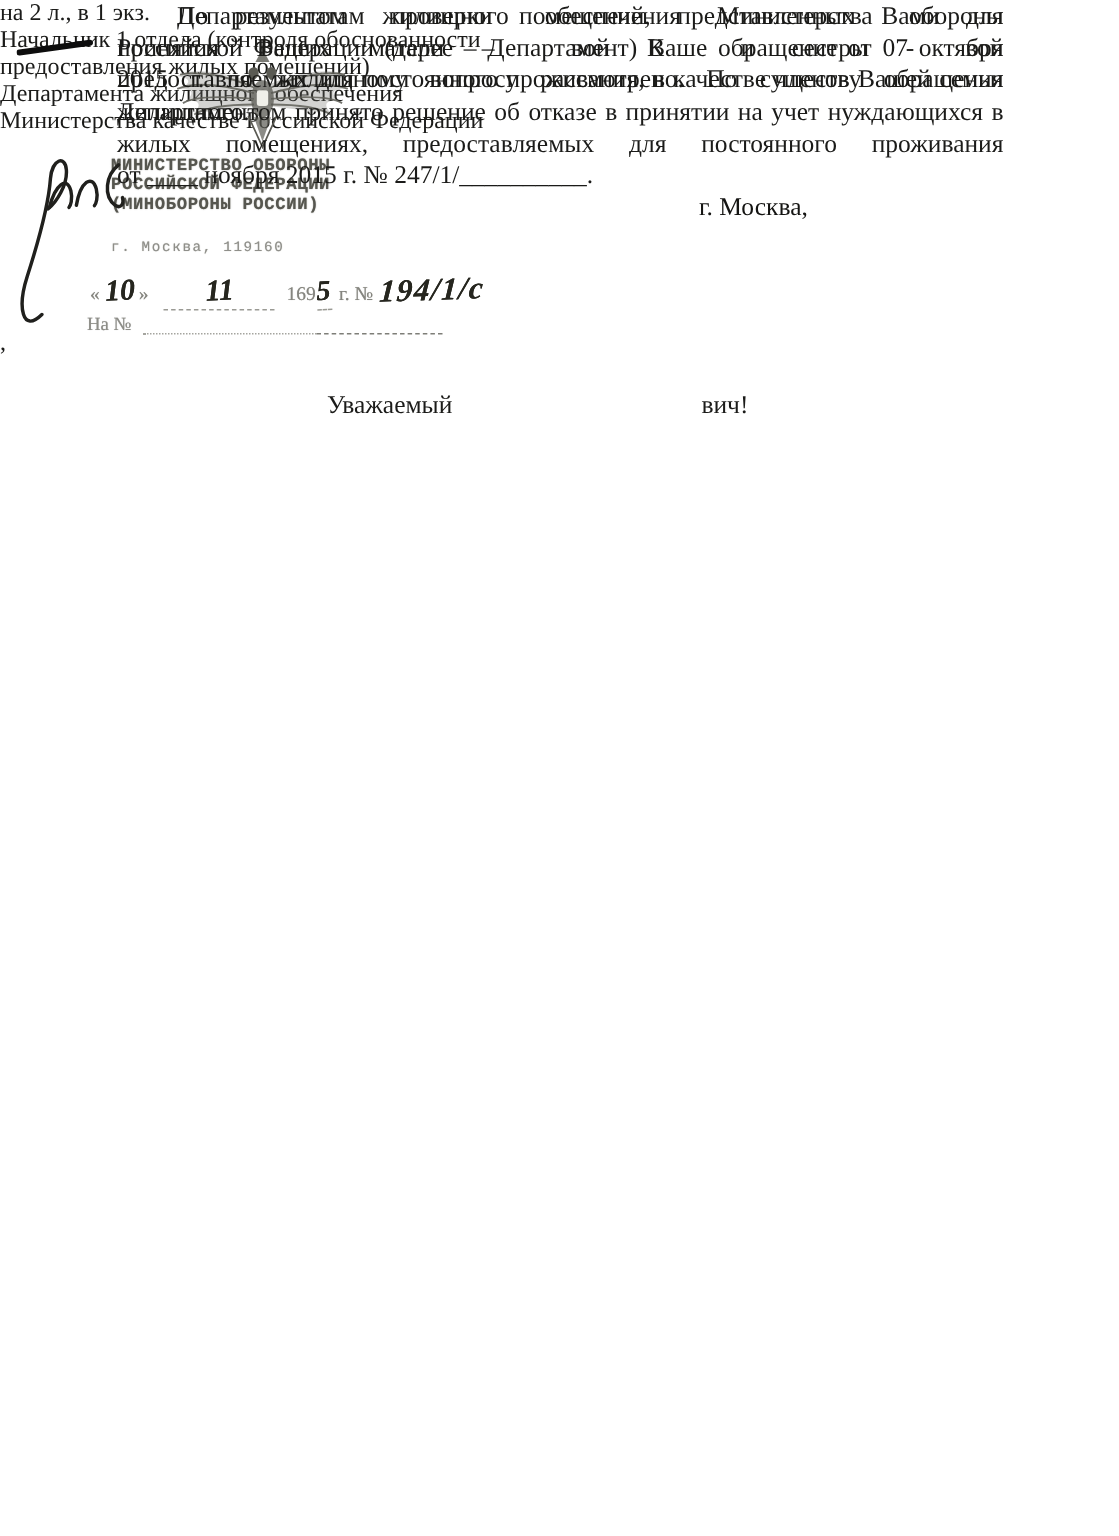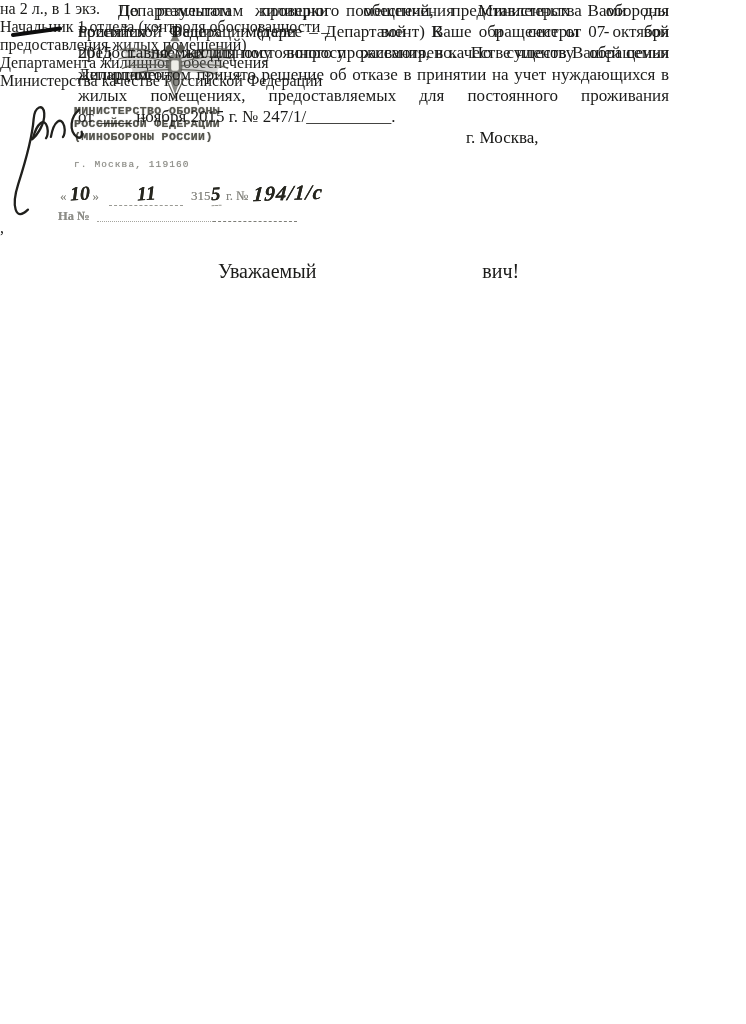--- a/index.html
+++ b/index.html
@@ -22,28 +22,28 @@
   .date-line{position:absolute;left:60px;top:181px;display:flex;align-items:baseline;
     font-size:13px;color:#85857f;text-shadow:0 0 .5px #a5a59f;white-space:nowrap;}
   .hw{font-style:italic;font-weight:bold;color:#26261f;font-size:20px;
     text-shadow:0 0 .4px #26261f;display:inline-block;transform:rotate(-3deg);}
   .hw-num{font-size:21px;letter-spacing:1px;transform:rotate(-2deg) skewX(-6deg);}
   .day-slot{margin:0 3px;}
   .month-slot{display:inline-block;width:74px;text-align:center;
     border-bottom:1.2px dashed #9a9a94;margin:0 8px 0 10px;}
   .year5{border-bottom:1.2px dashed #9a9a94;font-size:19px;}
   .num-sep{margin:0 4px 0 6px;}
-  .ref-line{position:absolute;left:58px;top:209px;display:flex;align-items:flex-start;
-    font-size:12.5px;color:#8d8d87;text-shadow:0 0 .5px #aaa;font-weight:bold;}
+  .ref-line{position:absolute;left:58px;top:209px;display:flex;align-items:center;
+    font-size:12.5px;color:#8d8d87;text-shadow:0 0 .5px #aaa;}
   .ref-dash-a{display:inline-block;width:116px;height:12px;margin-left:7px;
     border-bottom:1.2px dotted #a5a59f;}
   .ref-dash-b{display:inline-block;width:84px;height:12px;
     border-bottom:1.4px dashed #7e7e78;}
   
-  .salutation{position:absolute;left:78px;top:260px;width:591px;font-size:20px;
+  .salutation{position:absolute;left:78px;top:260px;width:591px;font-size:17px;
     display:flex;align-items:baseline;}
   .salutation .lead-gap{width:140px;}
   .salutation .name-gap{width:166px;}
   
   .para{position:absolute;left:78px;width:591px;font-size:17px;line-height:21.2px;
     color:#15151").3;color:#151513;}
   .p1{top:296px;}
   .p2{top:387px;}
   .line{text-align:justify;text-align-last:justify;}
   .line.plain{text-align:left;text-align-last:left;}
@@ -106,21 +106,21 @@
 
   
   <div class="city">г. Москва,</div>
 
   
   <div class="date-line">
     <span>«</span>
     <span class="hw day-slot">10</span>
     <span>»</span>
     <span class="month-slot"><span class="hw">11</span></span>
-    <span>315</span>
+    <span>169</span>
     <span class="hw year5">5</span>
     <span class="num-sep">г. №</span>
     <span class="hw hw-num">194/1/с</span>
   </div>
 
   
   <div class="ref-line">
     <span>На №</span>
     <span class="ref-dash-a"></span>
     <span class="ref-dash-b"></span>

